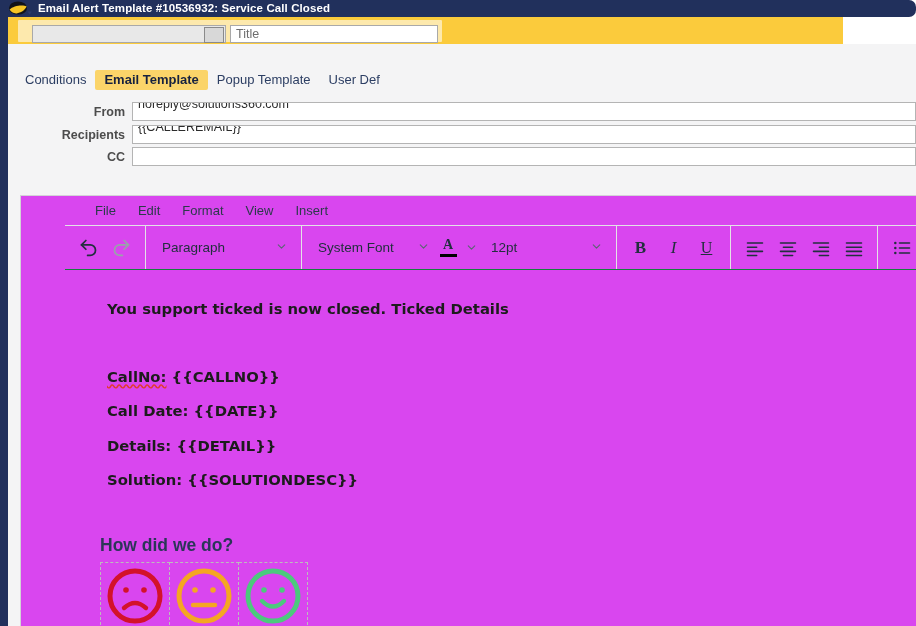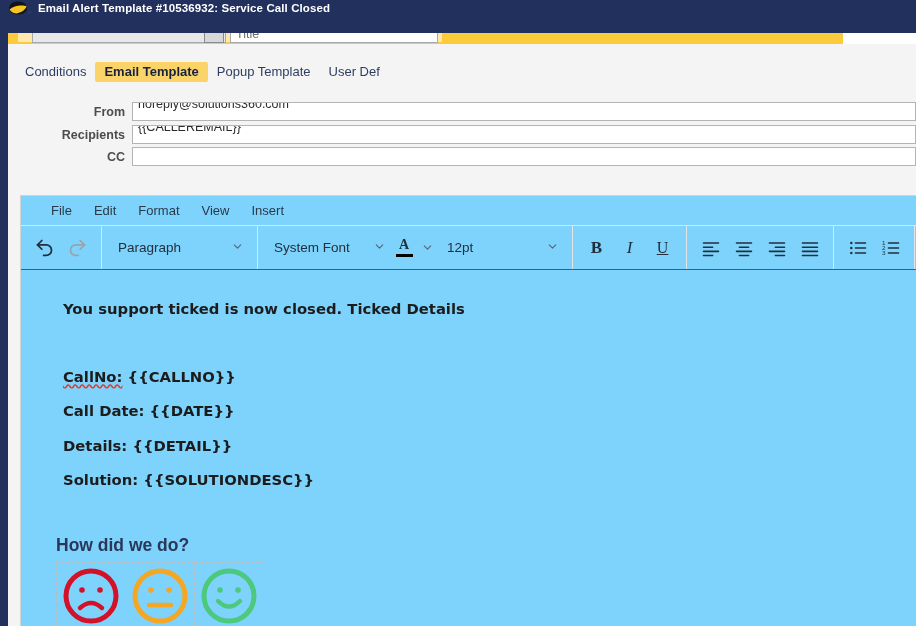--- a/index.html
+++ b/index.html
@@ -29,24 +29,25 @@
     width: 8px;
     height: 626px;
     background: #21305c;
     z-index: 6;
   }
 
   
   .titlebar {
     position: absolute;
     left: 0; top: 0;
-    width: 916px; height: 33px;
+    width: 916px; height: 17px;
     background: #21305c;
     color: #ffffff;
     z-index: 5;
+    border-radius: 7px;
   }
   .titlebar-logo {
     position: absolute;
     left: 8px; top: 1px;
     width: 26px; height: 15px;
   }
   .titlebar-title {
     position: absolute;
     left: 38px; top: 1px;
     font-size: 11.5px;
@@ -107,21 +108,21 @@
   .page {
     position: absolute;
     left: 8px; top: 44px;
     width: 908px; height: 582px;
     background: #f4f4f5;
   }
 
   
   .tabs {
     position: absolute;
-    left: 8px; top: 18px;
+    left: 8px; top: 26px;
     height: 20px;
     display: flex;
     align-items: center;
     gap: 0px;
   }
   .tab {
     font-size: 13px;
     color: #2c3e63;
     padding: 2px 9px 3px 9px;
     white-space: nowrap;
@@ -166,25 +167,26 @@
     color: #2b2b2b;
     padding: 0 0 15px 5px;
     outline: none;
   }
 
   
   .editor {
     position: absolute;
     left: 12px; top: 151px;
     width: 896px; height: 431px;
-    background: #7dd3fc;
+    background: #d946ef;
     border: 1px solid #d3d3d7;
     border-right: none;
     border-bottom: none;
     box-sizing: border-box;
+    padding-left: 44px;
   }
   .menubar {
     position: relative;
     height: 29px;
     display: flex;
     align-items: center;
     padding-left: 19px;
     gap: 0px;
   }
   .menu-item {

